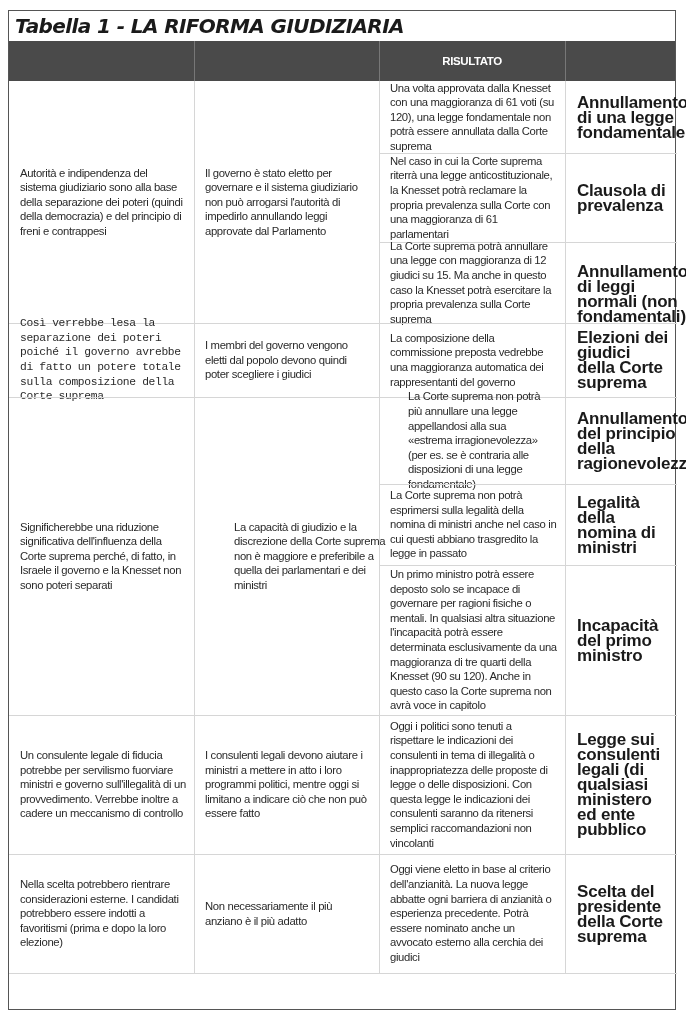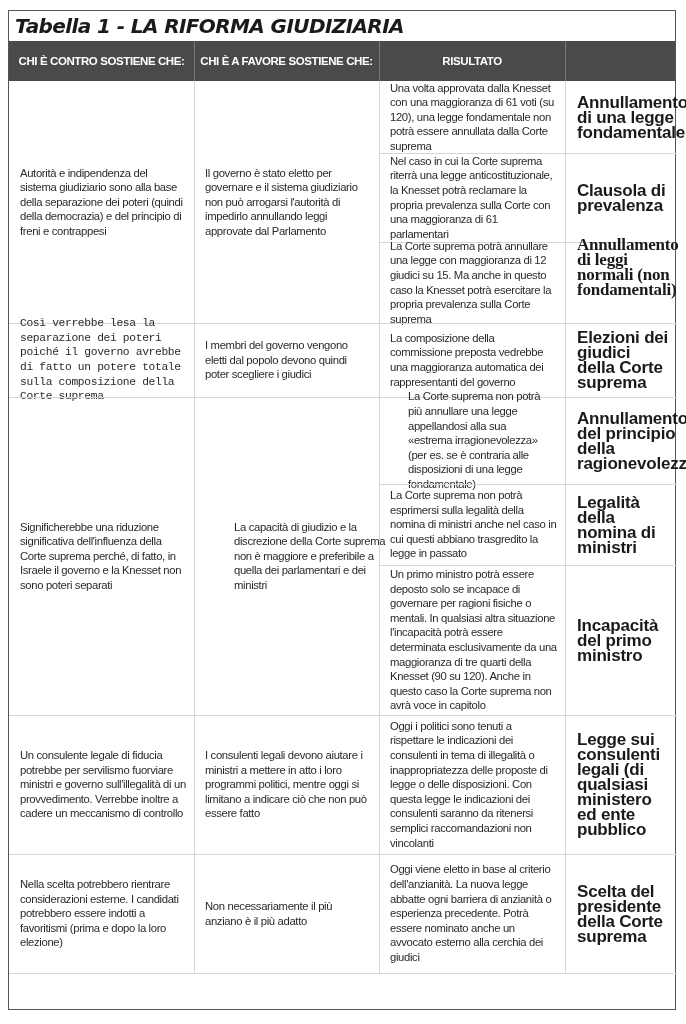--- a/index.html
+++ b/index.html
@@ -26,39 +26,37 @@
   .vline { position: absolute; width: 1px; background: #d6d6d6; }
   .hline { position: absolute; height: 1px; background: #d6d6d6; }
 </style>
 </head>
 <body>
 
 <div class="frame">
   <div class="title">Tabella 1 - LA RIFORMA GIUDIZIARIA</div>
 
   <div class="hdr">
-    <div class="hcell" style="left:0;width:185px;">CHI È CONTRO SOSTIENE CHE:</div>
     <div class="hsep" style="left:185px;"></div>
-    <div class="hcell" style="left:185px;width:185px;">CHI È A FAVORE SOSTIENE CHE:</div>
     <div class="hsep" style="left:370px;"></div>
     <div class="hcell" style="left:370px;width:186px;">RISULTATO</div>
     <div class="hsep" style="left:556px;"></div>
   </div>
 
   <div id="body-area">
       <div class="cell" style="left: 0px; top: 70px; width: 185px; height: 242px;">Autorità e indipendenza del sistema giudiziario sono alla base della separazione dei poteri (quindi della democrazia) e del principio di freni e contrappesi</div>
       <div class="cell" style="left: 185px; top: 70px; width: 185px; height: 242px;">Il governo è stato eletto per governare e il sistema giudiziario non può arrogarsi l'autorità di impedirlo annullando leggi approvate dal Parlamento</div>
       <div class="cell" style="left: 370px; top: 70px; width: 186px; height: 72px;">Una volta approvata dalla Knesset con una maggioranza di 61 voti (su 120), una legge fondamentale non potrà essere annullata dalla Corte suprema</div>
       <div class="cell bold" style="left: 556px; top: 70px; width: 112px; height: 72px;">Annullamento di una legge fondamentale</div>
       <div class="hline" style="left: 370px; top: 142px; width: 298px;"></div>
       <div class="cell" style="left: 370px; top: 142px; width: 186px; height: 89px;">Nel caso in cui la Corte suprema riterrà una legge anticostituzionale, la Knesset potrà reclamare la propria prevalenza sulla Corte con una maggioranza di 61 parlamentari</div>
       <div class="cell bold" style="left: 556px; top: 142px; width: 112px; height: 89px;">Clausola di prevalenza</div>
       <div class="hline" style="left: 370px; top: 231px; width: 298px;"></div>
       <div class="cell" style="left: 370px; top: 231px; width: 186px; height: 81px;">La Corte suprema potrà annullare una legge con maggioranza di 12 giudici su 15. Ma anche in questo caso la Knesset potrà esercitare la propria prevalenza sulla Corte suprema</div>
-      <div class="cell bold" style="left: 556px; top: 215px; width: 112px; height: 81px; font-family: Liberation Serif, serif;">Annullamento di leggi normali (non fondamentali)</div>
+      <div class="cell bold" style="left: 556px; top: 242px; width: 112px; height: 81px;">Annullamento di leggi normali (non fondamentali)</div>
       <div class="hline" style="left: 0px; top: 312px; width: 668px;"></div>
       <div class="cell" style="left: 0px; top: 312px; width: 185px; height: 74px; font-family: Liberation Mono, monospace;">Così verrebbe lesa la separazione dei poteri poiché il governo avrebbe di fatto un potere totale sulla composizione della Corte suprema</div>
       <div class="cell" style="left: 185px; top: 312px; width: 185px; height: 74px;">I membri del governo vengono eletti dal popolo devono quindi poter scegliere i giudici</div>
       <div class="cell" style="left: 370px; top: 312px; width: 186px; height: 74px;">La composizione della commissione preposta vedrebbe una maggioranza automatica dei rappresentanti del governo</div>
       <div class="cell bold" style="left: 556px; top: 312px; width: 112px; height: 74px;">Elezioni dei giudici della Corte suprema</div>
       <div class="hline" style="left: 0px; top: 386px; width: 668px;"></div>
       <div class="cell" style="left: 0px; top: 386px; width: 185px; height: 318px;">Significherebbe una riduzione significativa dell'influenza della Corte suprema perché, di fatto, in Israele il governo e la Knesset non sono poteri separati</div>
       <div class="cell" style="left: 194px; top: 386px; width: 185px; height: 318px; margin-left: 20px;">La capacità di giudizio e la discrezione della Corte suprema non è maggiore e preferibile a quella dei parlamentari e dei ministri</div>
       <div class="cell" style="left: 359px; top: 386px; width: 186px; height: 87px; padding-left: 40px;">La Corte suprema non potrà più annullare una legge appellandosi alla sua «estrema irragionevolezza» (per es. se è contraria alle disposizioni di una legge fondamentale)</div>
       <div class="cell bold" style="left: 556px; top: 386px; width: 112px; height: 87px;">Annullamento del principio della ragionevolezza</div>

